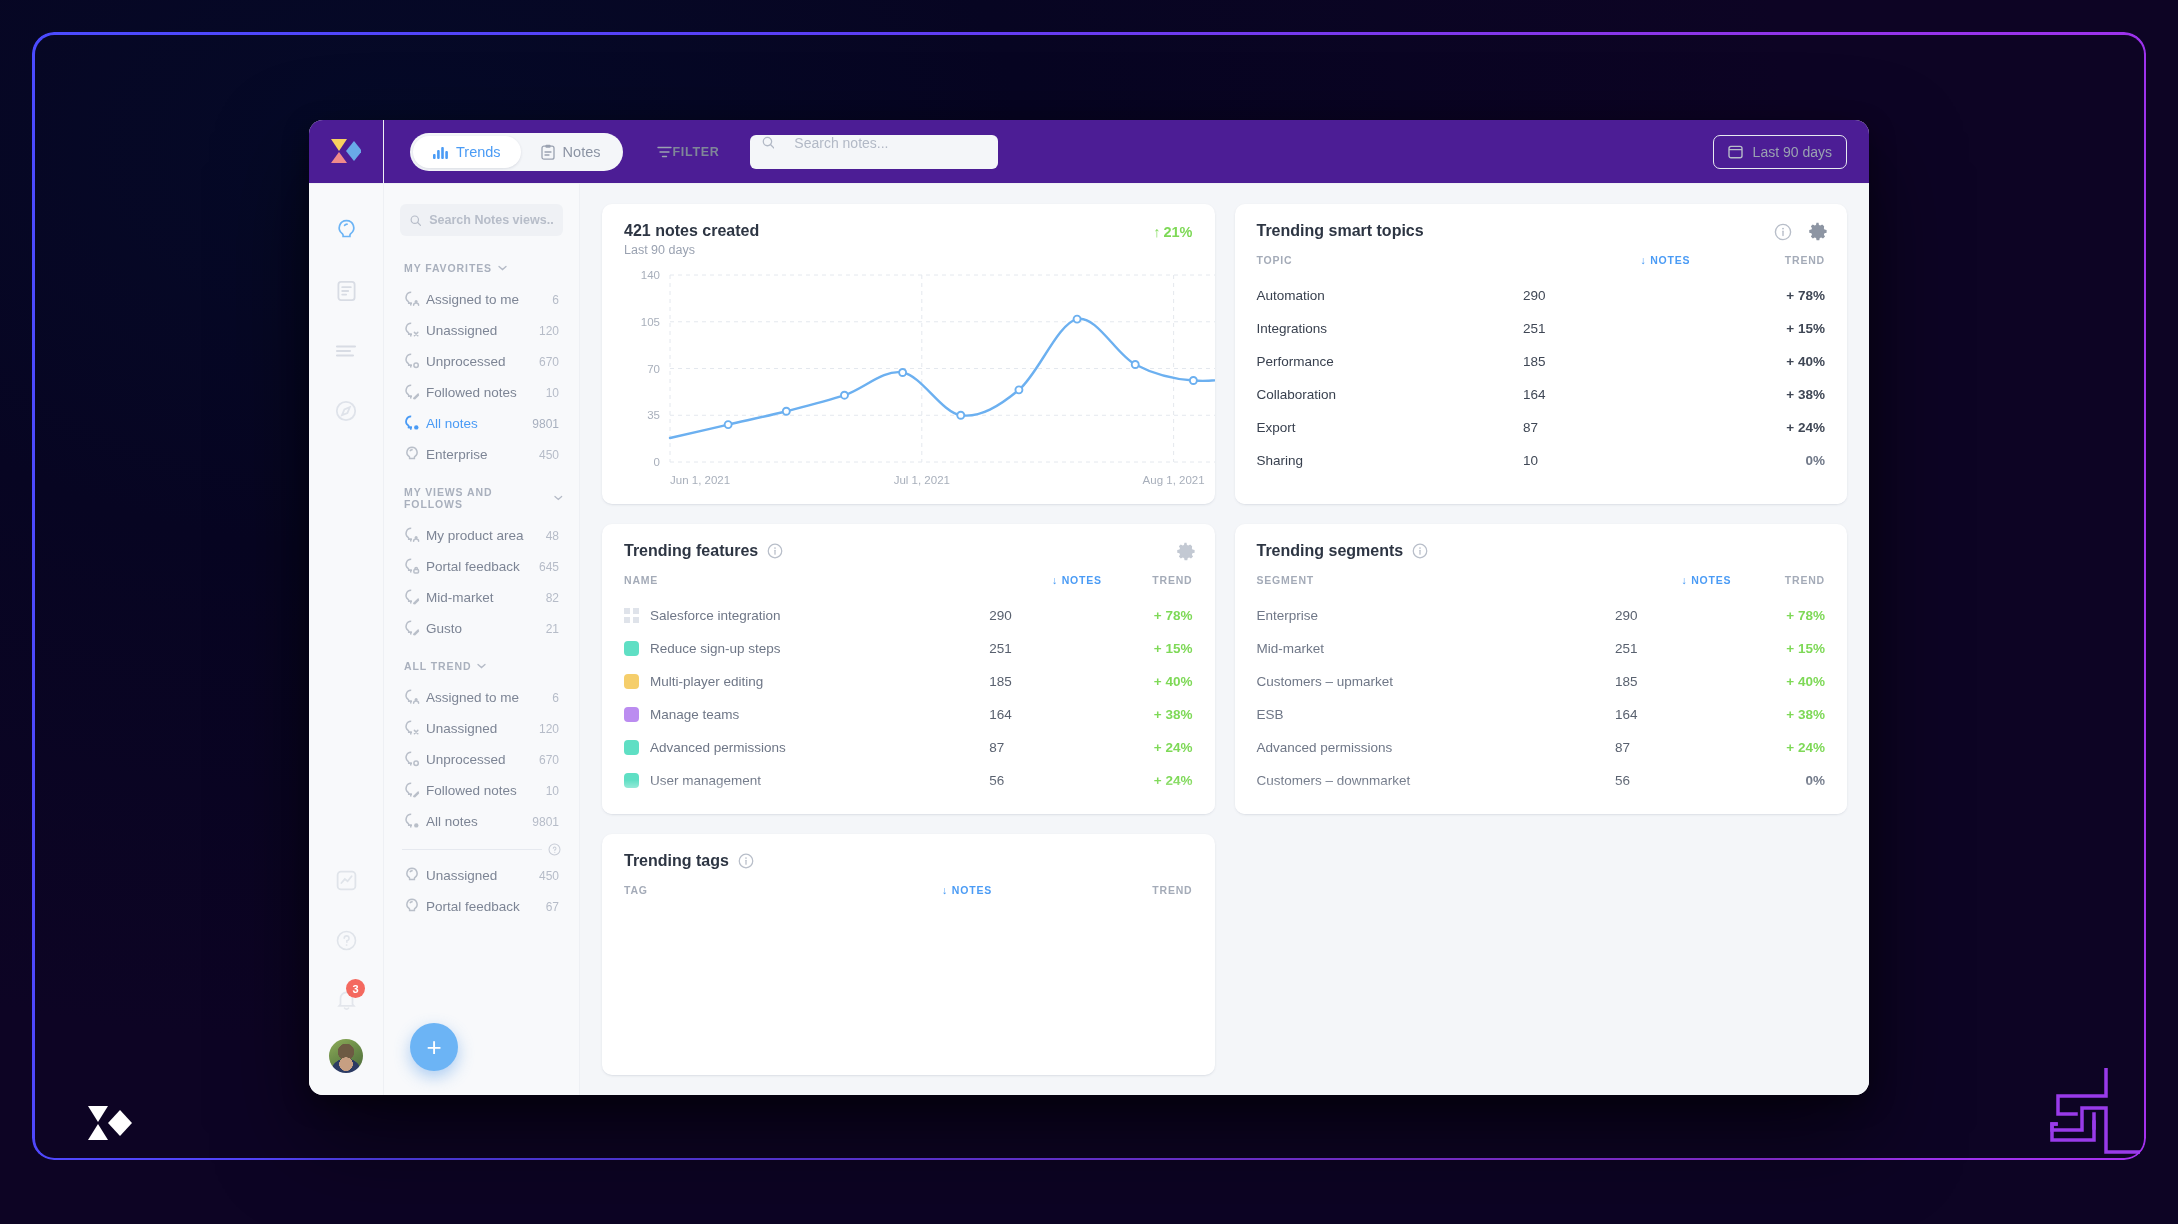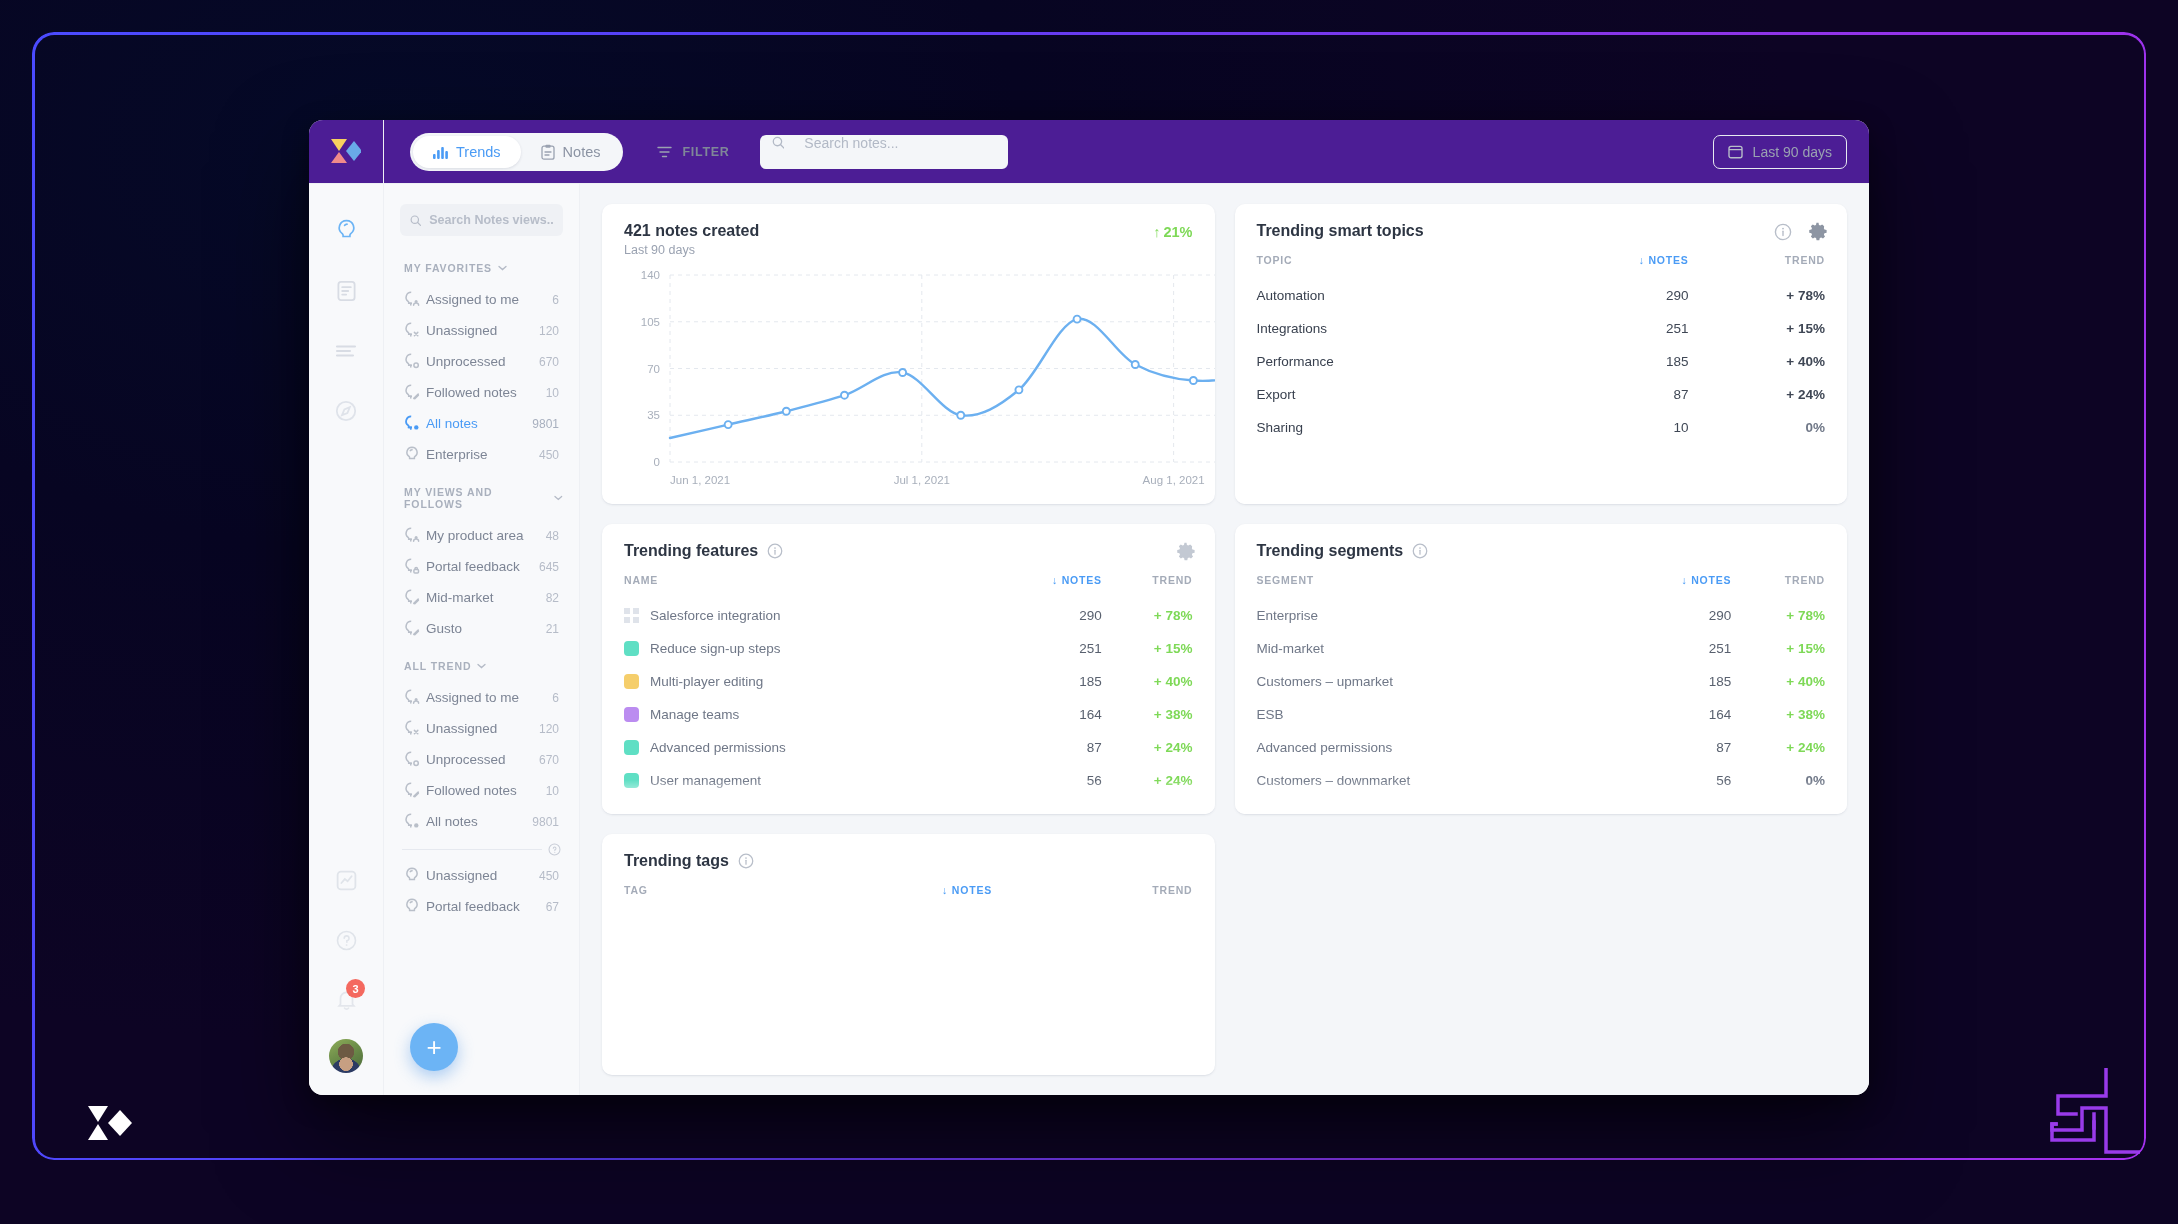--- a/index.html
+++ b/index.html
@@ -97,21 +97,21 @@
     cursor: pointer;
     user-select: none;
   }
   .seg-tab.active {
     background: #fff;
     color: #4a9bf5;
     box-shadow: 0 1px 3px rgba(30,40,70,.12);
     font-weight: 500;
   }
   .filter-btn {
-    display: flex; align-items: center; gap: 10px;
+    display: flex; align-items: center; 
     margin-left: 34px;
     color: #7f8798;
     font-size: 12.5px;
     letter-spacing: .7px;
     font-weight: 600;
     cursor: pointer;
   }
   .search-box {
     margin-left: 30px;
     width: 248px; height: 34px;
@@ -303,21 +303,21 @@
     padding-bottom: 13px;
     white-space: nowrap;
   }
   thead th.num { text-align: right; }
   thead th.sorted { color: #4a9bf5; }
   tbody td {
     font-size: 13.5px; color: #6f7787;
     padding: 9px 0;
     white-space: nowrap;
   }
-  tbody td.num { text-align: right; color: #59616f; }
+  tbody td.num { color: #59616f; }
   tbody td.trend { text-align: right; font-weight: 700; color: #7ed957; }
   tbody td.trend.zero { color: #6f7787; }
   .swatch {
     width: 15px; height: 15px; border-radius: 4px;
     display: inline-block; vertical-align: -3px; margin-right: 11px;
   }
   .swatch.grid {
     background:
       linear-gradient(#dfe3ea,#dfe3ea) 0 0/6px 6px no-repeat,
       linear-gradient(#dfe3ea,#dfe3ea) 9px 0/6px 6px no-repeat,
@@ -771,20 +771,25 @@
                   <td>Integrations</td>
       <td class="num">251</td>
       <td class="trend">+ 15%</td>
                 </tr>
                 <tr>
                   <td>Performance</td>
       <td class="num">185</td>
       <td class="trend">+ 40%</td>
                 </tr>
                 <tr>
+                  <td>Collaboration</td>
+      <td class="num">164</td>
+      <td class="trend">+ 38%</td>
+                </tr>
+                <tr>
                   <td>Export</td>
       <td class="num">87</td>
       <td class="trend">+ 24%</td>
                 </tr>
                 <tr>
                   <td>Sharing</td>
       <td class="num">10</td>
       <td class="trend zero">0%</td>
                 </tr>
               </tbody>

